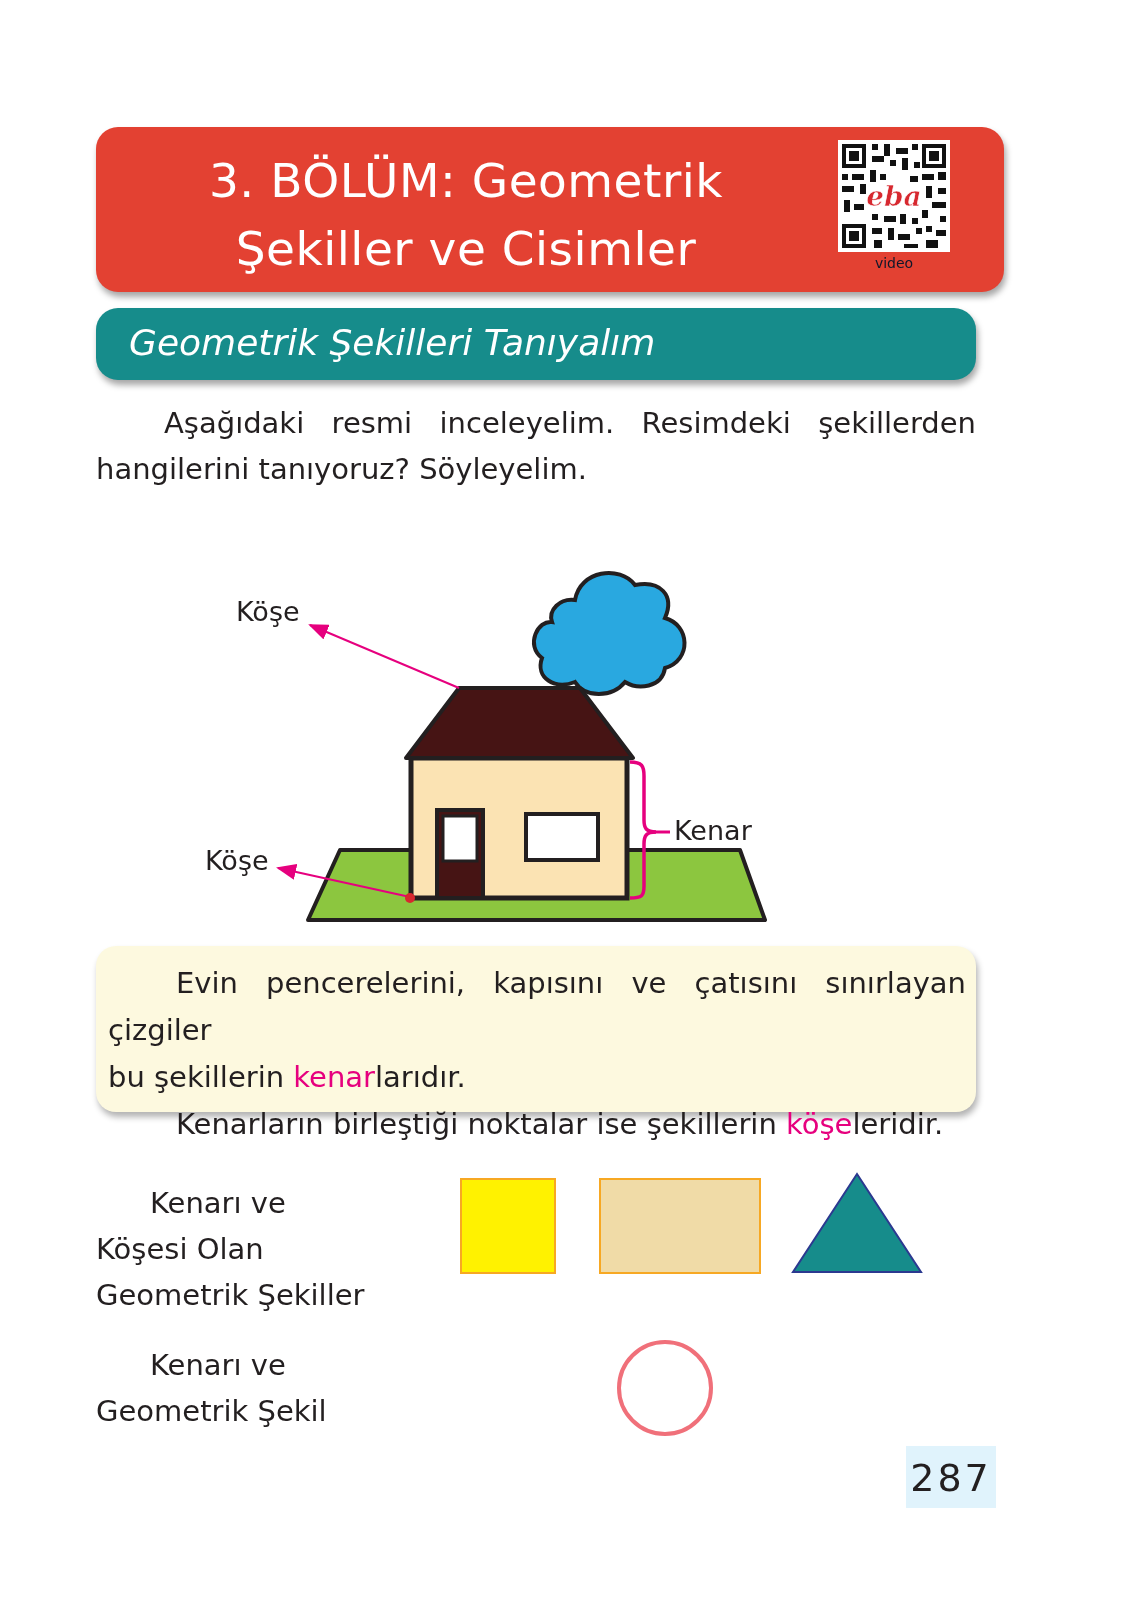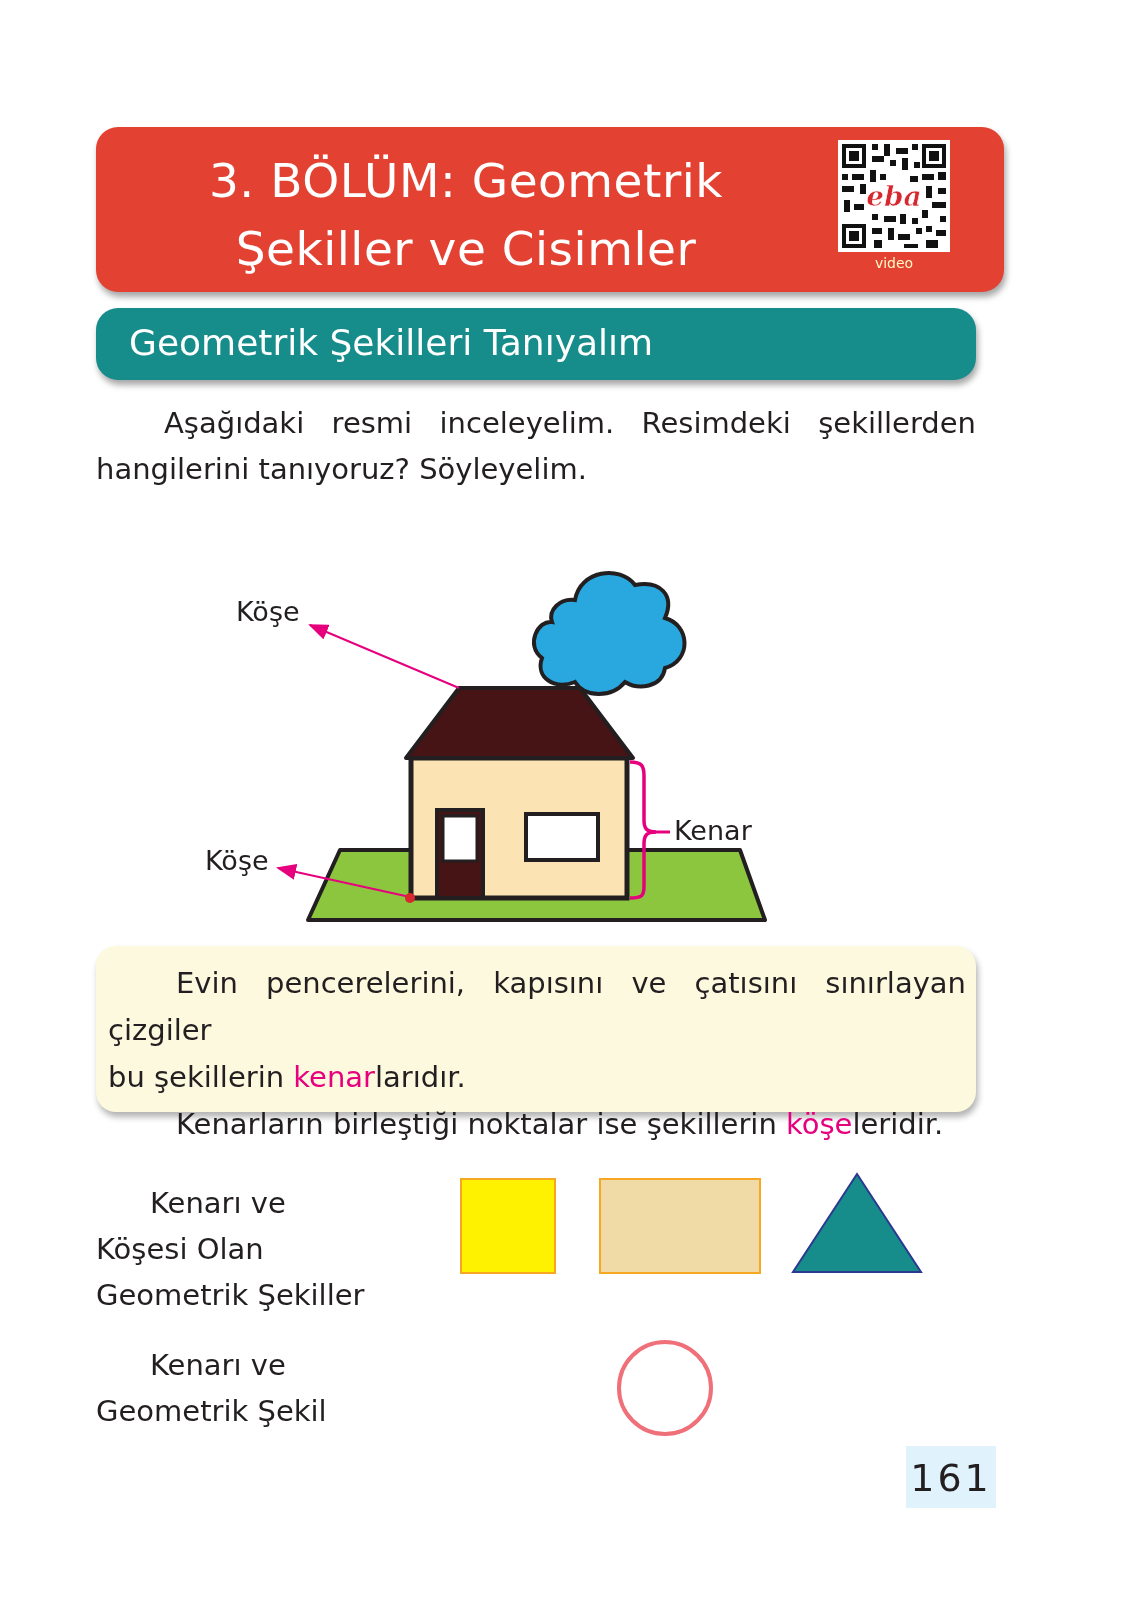--- a/index.html
+++ b/index.html
@@ -12,25 +12,26 @@
     left: 96px; top: 127px; width: 880px; height: 165px;
     background: #e34132; border-radius: 22px;
     box-shadow: 2px 5px 6px rgba(0,0,0,0.35);
     padding-left: 28px;
   }
   .chapter-title {
     left: 0; top: 20px; width: 740px; text-align: center;
     color: #ffffff; font-size: 47px; line-height: 68px; font-weight: normal; letter-spacing: 0.5px;
   }
   .qr-box { left: 742px; top: 13px; width: 112px; height: 100px; background:#fff; }
-  .qr-caption { left: 742px; top: 128px; width: 112px; text-align:center; color:#fef9c3; font-size: 14px; }
+  .qr-caption { left: 742px; top: 128px; width: 112px; text-align:center; color:#0f172a; font-size: 14px; }
   .section-banner {
     left: 96px; top: 308px; width: 880px; height: 72px;
     background: #168c8b; border-radius: 22px;
     box-shadow: 2px 5px 6px rgba(0,0,0,0.35);
+    font-style: italic;
   }
   .section-title {
     left: 33px; top: 10px; color:#ffffff; font-size: 36px; line-height: 50px;
   }
   .intro {
     left: 96px; top: 400px; width: 880px; font-size: 29px; line-height: 46px;
     text-align: justify; text-indent: 68px;
   }
   .house-svg { left: 200px; top: 540px; }
   .label { font-size: 27px; color:#231f20; }
@@ -185,13 +186,13 @@
 <div class="abs group-label" style="top:1308px;">
   <span class="first">Kenarı ve</span>
   <span>Geometrik Şekil</span>
 </div>
 <div class="abs" style="left:615px; top:1338px;">
   <svg width="100" height="100" viewBox="0 0 100 100">
       <circle cx="50" cy="50" r="46" fill="#ffffff" stroke="#f0707a" stroke-width="4"></circle>
     </svg>
 </div>
 
-<div class="abs page-number">161</div>
+<div class="abs page-number">287</div>
 
 </body></html>

